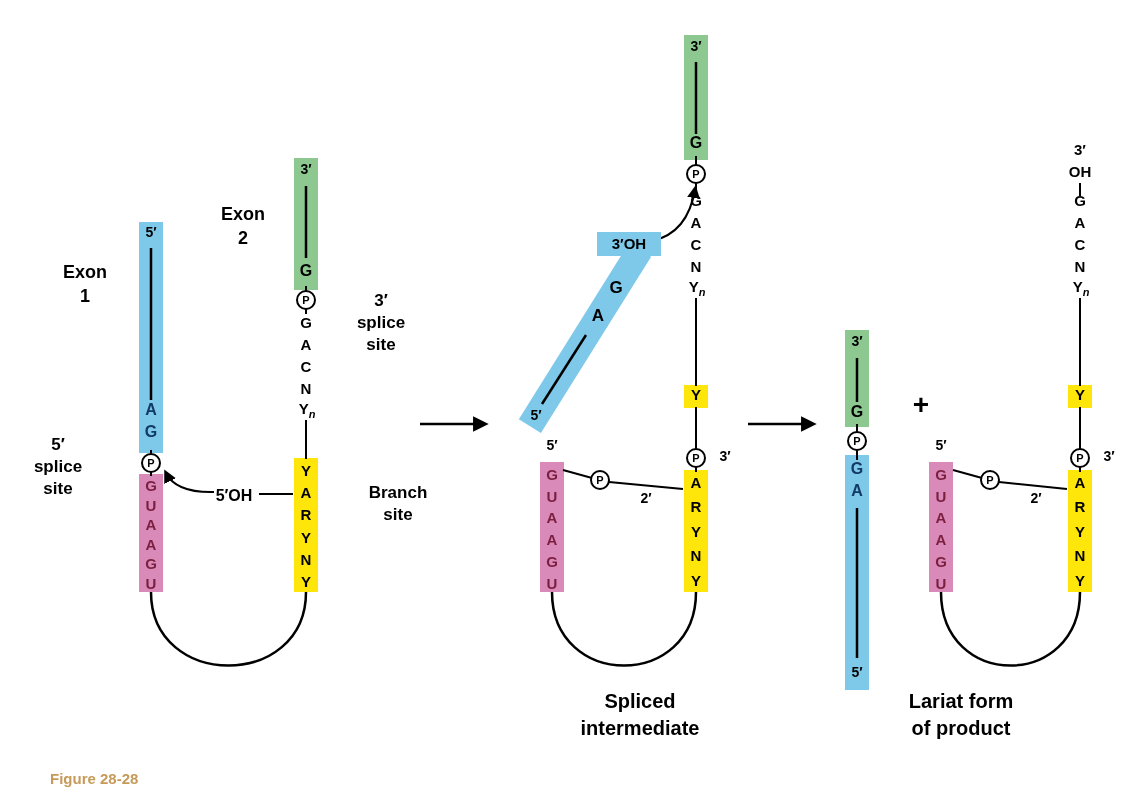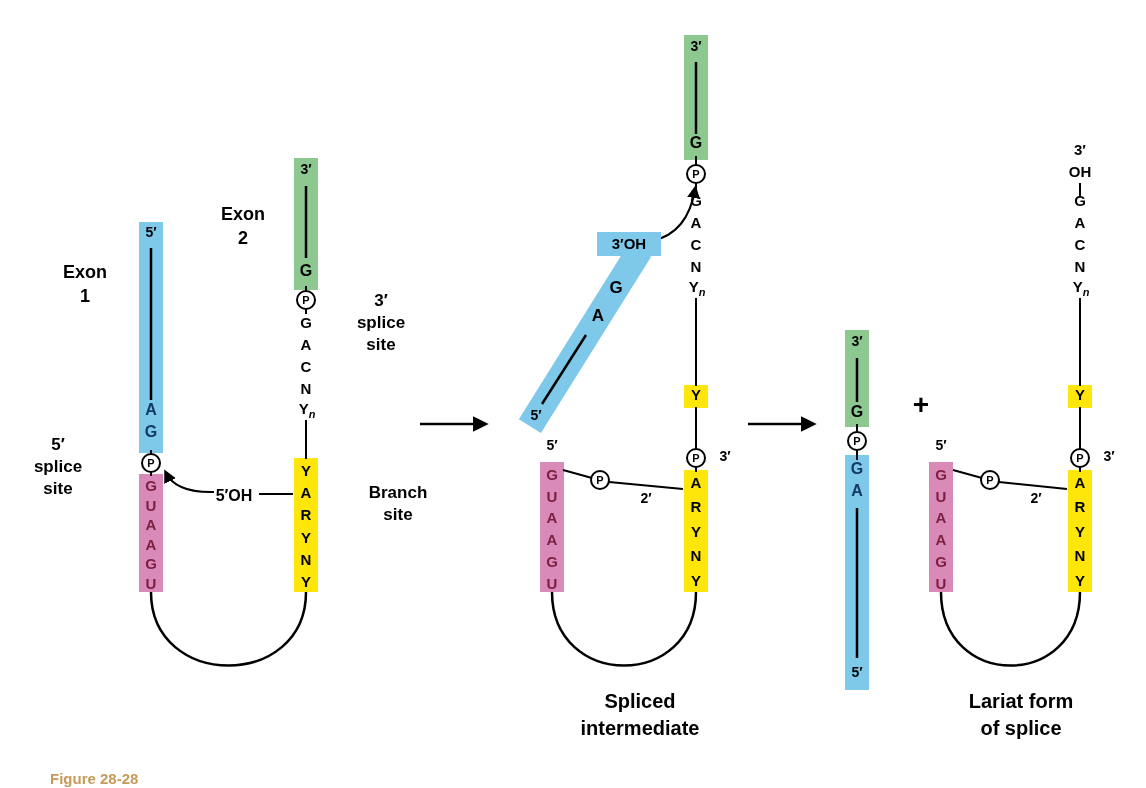--- a/index.html
+++ b/index.html
@@ -240,20 +240,20 @@
   <div class="letters lc-pink" style="left:929px;top:464px;width:24px;line-height:21.7px;font-size:15px">
       <span>G</span>
       <span>U</span>
       <span>A</span>
       <span>A</span>
       <span>G</span>
       <span>U</span>
     </div>
   <div class="pcircle" style="left:990px;top:480px">P</div>
   <div class="lbl" style="left:1024px;top:490px;width:24px;font-size:14px">2′</div>
-  <div class="mlabel" style="left:926px;top:688px;width:190px;font-size:20px;line-height:27px">
+  <div class="mlabel" style="left:866px;top:688px;width:190px;font-size:20px;line-height:27px">
       <span>Lariat form</span>
-      <span>of splice</span>
+      <span>of product</span>
     </div>
 
   <div class="figcap" style="left:50px;top:770px;font-size:15px">Figure 28-28</div>
 
 </div>
 
 </body></html>

